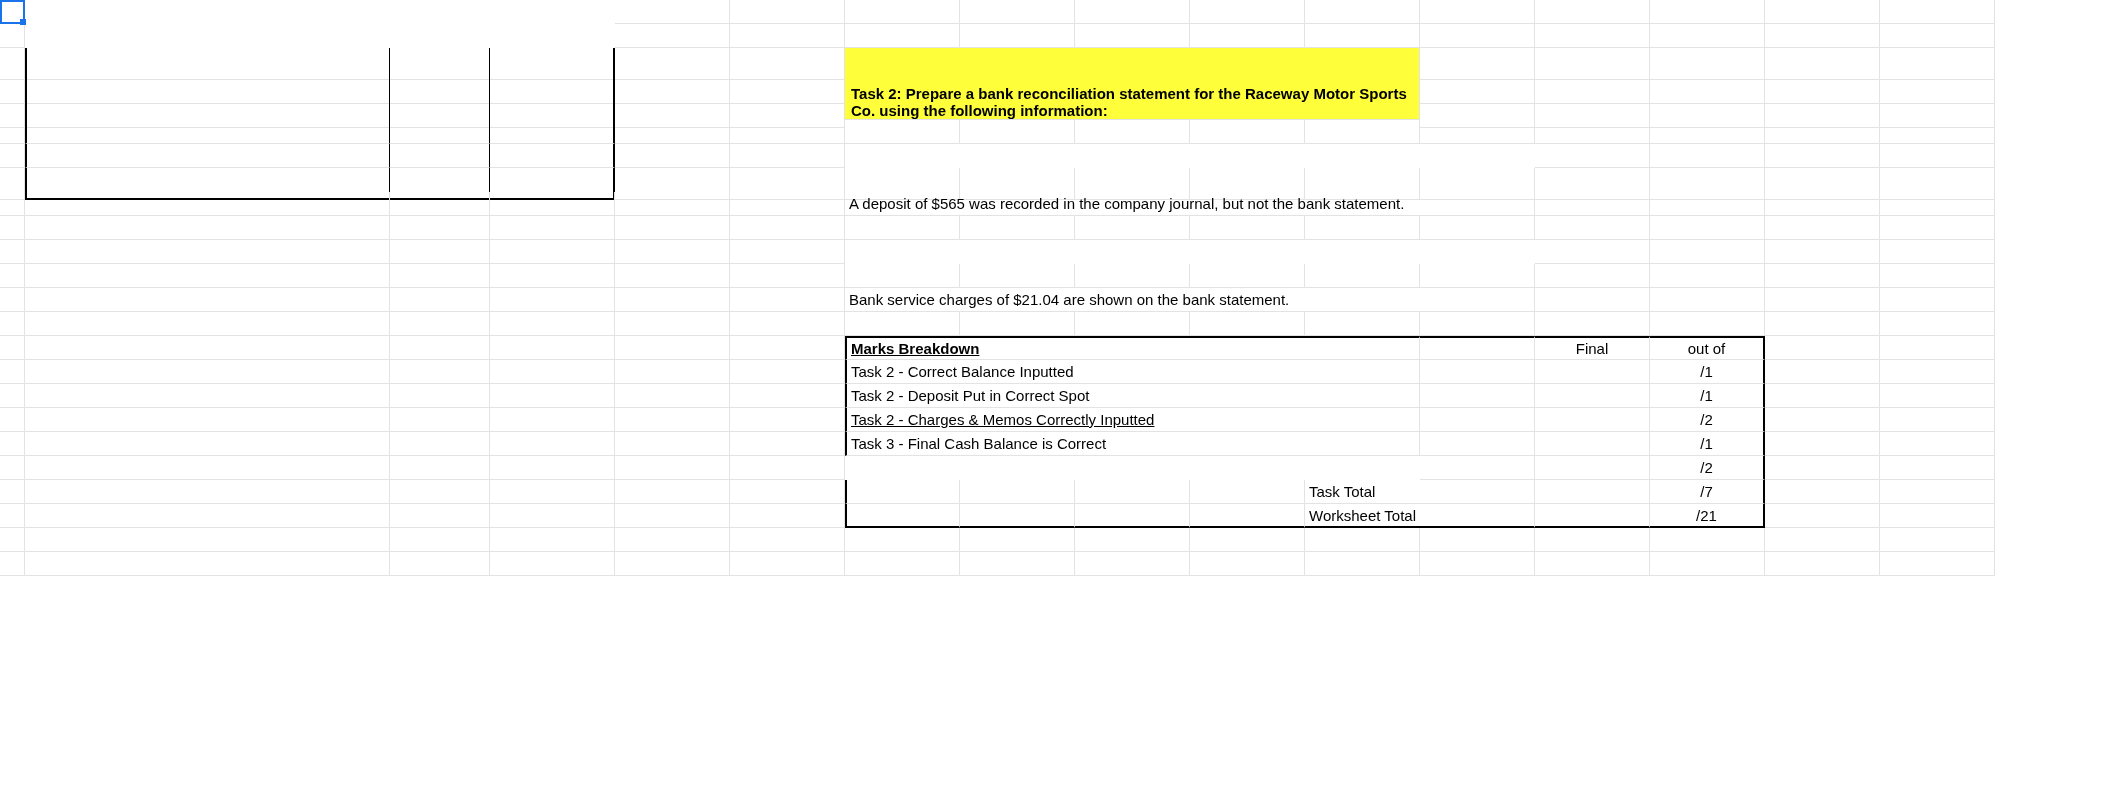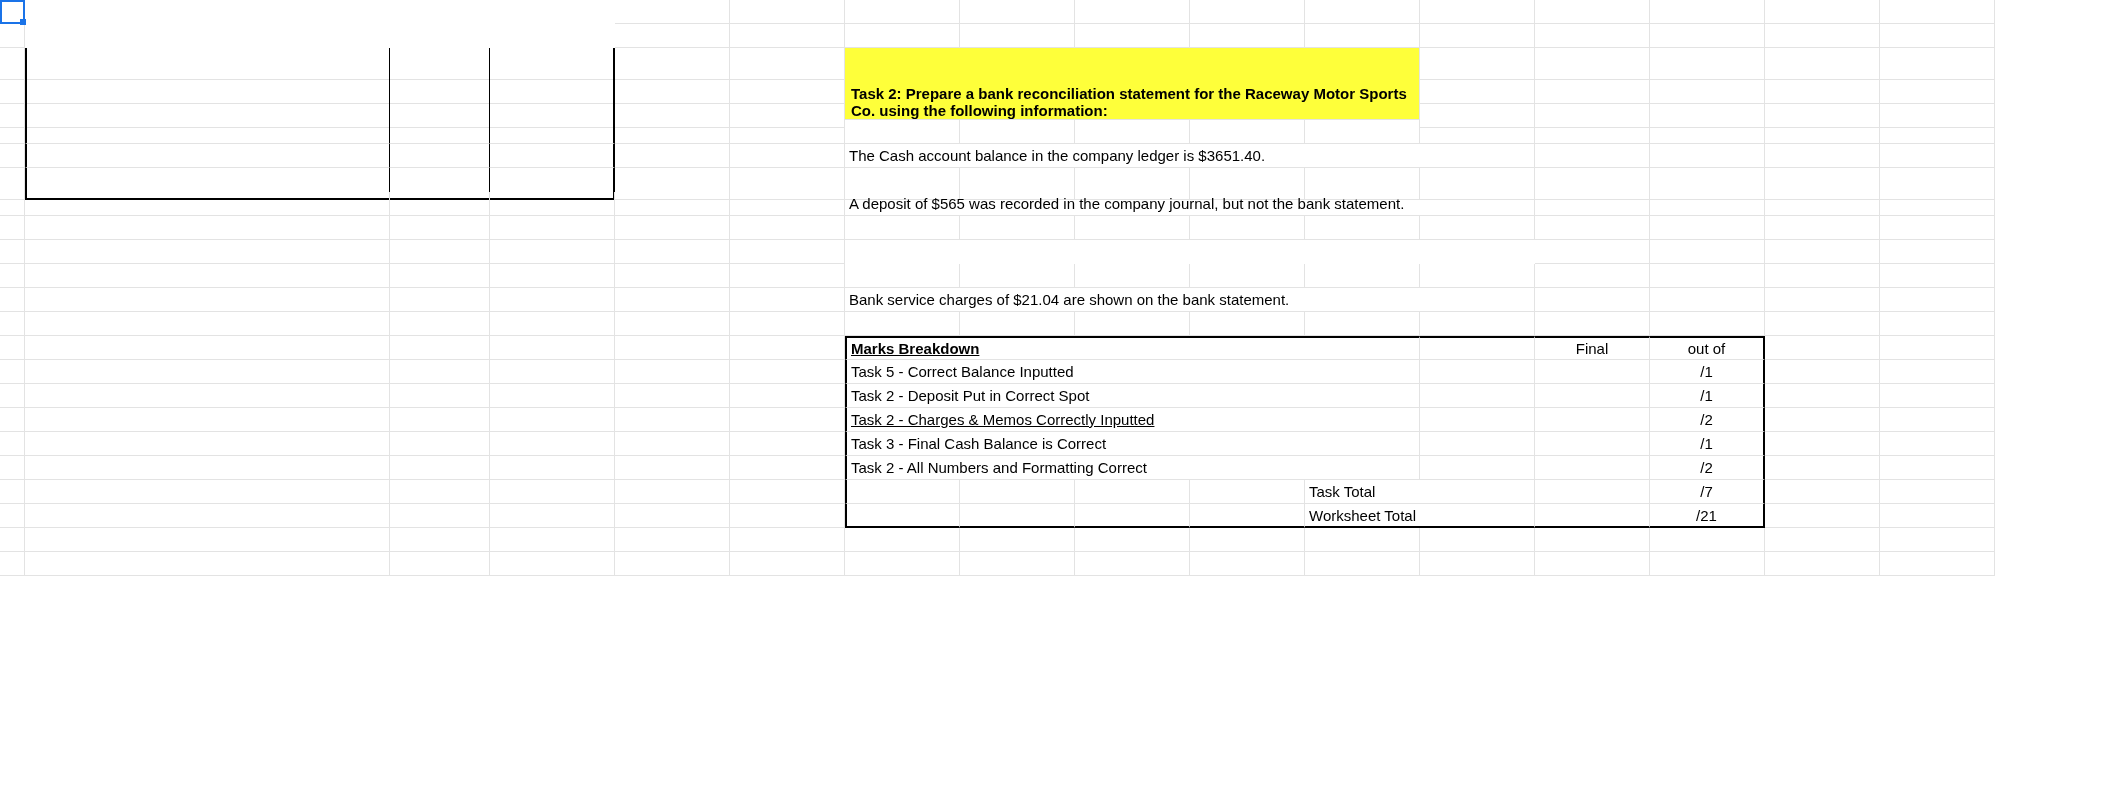--- a/index.html
+++ b/index.html
@@ -183,21 +183,20 @@
       <div class="cell" style="grid-area: 6 / 13;"></div>
       <div class="cell" style="grid-area: 6 / 14;"></div>
       <div class="cell" style="grid-area: 6 / 15;"></div>
       <div class="cell" style="grid-area: 6 / 16;"></div>
       <div class="cell" style="grid-area: 7 / 1;"></div>
       <div class="cell thick-left inner-right" style="grid-area: 7 / 2;"></div>
       <div class="cell inner-right" style="grid-area: 7 / 3;"></div>
       <div class="cell thick-right" style="grid-area: 7 / 4;"></div>
       <div class="cell" style="grid-area: 7 / 5;"></div>
       <div class="cell" style="grid-area: 7 / 6;"></div>
-      <div class="cell" style="grid-area: 7 / 7 / auto / span 6;">The Cash account balance in the company ledger is $3651.40.</div>
       <div class="cell" style="grid-area: 7 / 13;"></div>
       <div class="cell" style="grid-area: 7 / 14;"></div>
       <div class="cell" style="grid-area: 7 / 15;"></div>
       <div class="cell" style="grid-area: 7 / 16;"></div>
       <div class="cell" style="grid-area: 8 / 1; min-height: 32px;"></div>
       <div class="cell thick-left inner-right thick-bottom" style="grid-area: 8 / 2; min-height: 32px;"></div>
       <div class="cell inner-right thick-bottom" style="grid-area: 8 / 3; min-height: 32px;"></div>
       <div class="cell thick-right thick-bottom" style="grid-area: 8 / 4; min-height: 32px;"></div>
       <div class="cell" style="grid-area: 8 / 5; min-height: 32px;"></div>
       <div class="cell" style="grid-area: 8 / 6; min-height: 32px;"></div>
@@ -302,21 +301,21 @@
       <div class="cell center thick-top" style="grid-area: 15 / 13;">Final</div>
       <div class="cell center thick-top thick-right" style="grid-area: 15 / 14;">out of</div>
       <div class="cell" style="grid-area: 15 / 15;"></div>
       <div class="cell" style="grid-area: 15 / 16;"></div>
       <div class="cell" style="grid-area: 16 / 1;"></div>
       <div class="cell" style="grid-area: 16 / 2;"></div>
       <div class="cell" style="grid-area: 16 / 3;"></div>
       <div class="cell" style="grid-area: 16 / 4;"></div>
       <div class="cell" style="grid-area: 16 / 5;"></div>
       <div class="cell" style="grid-area: 16 / 6;"></div>
-      <div class="cell thick-left" style="grid-area: 16 / 7 / auto / 12;">Task 5 - Correct Balance Inputted</div>
+      <div class="cell thick-left" style="grid-area: 16 / 7 / auto / 12;">Task 2 - Correct Balance Inputted</div>
       <div class="cell" style="grid-area: 16 / 12;"></div>
       <div class="cell" style="grid-area: 16 / 13;"></div>
       <div class="cell center thick-right" style="grid-area: 16 / 14;">/1</div>
       <div class="cell" style="grid-area: 16 / 15;"></div>
       <div class="cell" style="grid-area: 16 / 16;"></div>
       <div class="cell" style="grid-area: 17 / 1;"></div>
       <div class="cell" style="grid-area: 17 / 2;"></div>
       <div class="cell" style="grid-area: 17 / 3;"></div>
       <div class="cell" style="grid-area: 17 / 4;"></div>
       <div class="cell" style="grid-area: 17 / 5;"></div>
@@ -350,21 +349,20 @@
       <div class="cell" style="grid-area: 19 / 13;"></div>
       <div class="cell center thick-right" style="grid-area: 19 / 14;">/1</div>
       <div class="cell" style="grid-area: 19 / 15;"></div>
       <div class="cell" style="grid-area: 19 / 16;"></div>
       <div class="cell" style="grid-area: 20 / 1;"></div>
       <div class="cell" style="grid-area: 20 / 2;"></div>
       <div class="cell" style="grid-area: 20 / 3;"></div>
       <div class="cell" style="grid-area: 20 / 4;"></div>
       <div class="cell" style="grid-area: 20 / 5;"></div>
       <div class="cell" style="grid-area: 20 / 6;"></div>
-      <div class="cell thick-left" style="grid-area: 20 / 7 / auto / 12;">Task 2 - All Numbers and Formatting Correct</div>
       <div class="cell" style="grid-area: 20 / 12;"></div>
       <div class="cell" style="grid-area: 20 / 13;"></div>
       <div class="cell center thick-right" style="grid-area: 20 / 14;">/2</div>
       <div class="cell" style="grid-area: 20 / 15;"></div>
       <div class="cell" style="grid-area: 20 / 16;"></div>
       <div class="cell" style="grid-area: 21 / 1;"></div>
       <div class="cell" style="grid-area: 21 / 2;"></div>
       <div class="cell" style="grid-area: 21 / 3;"></div>
       <div class="cell" style="grid-area: 21 / 4;"></div>
       <div class="cell" style="grid-area: 21 / 5;"></div>

